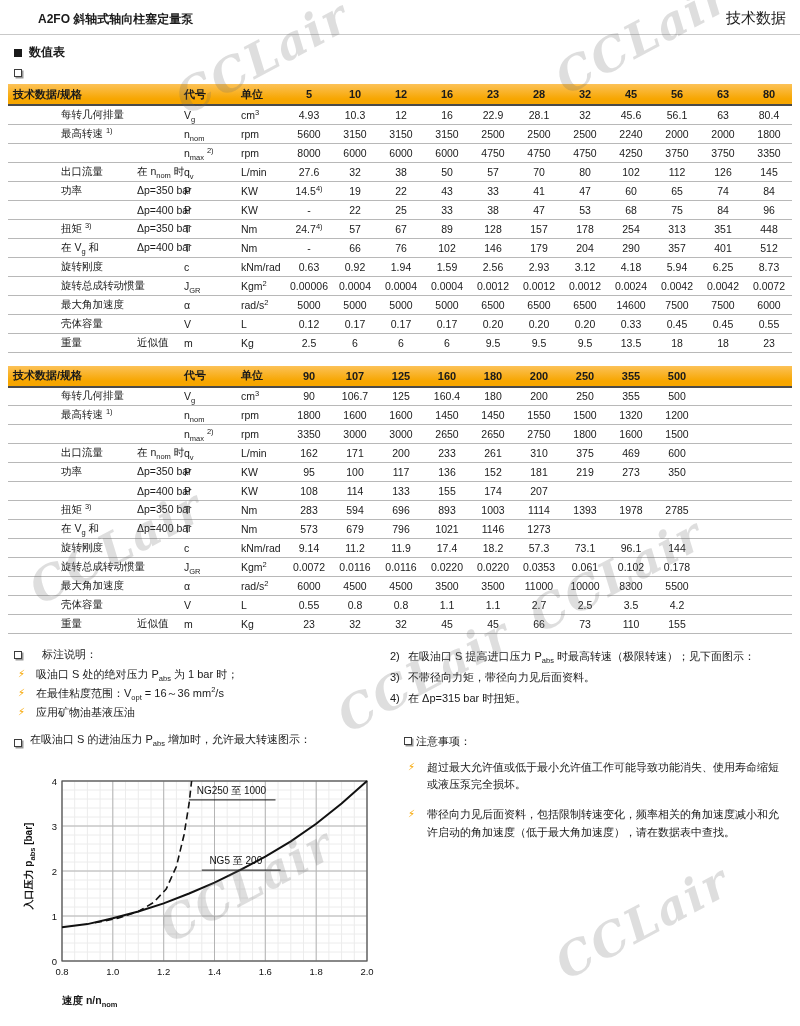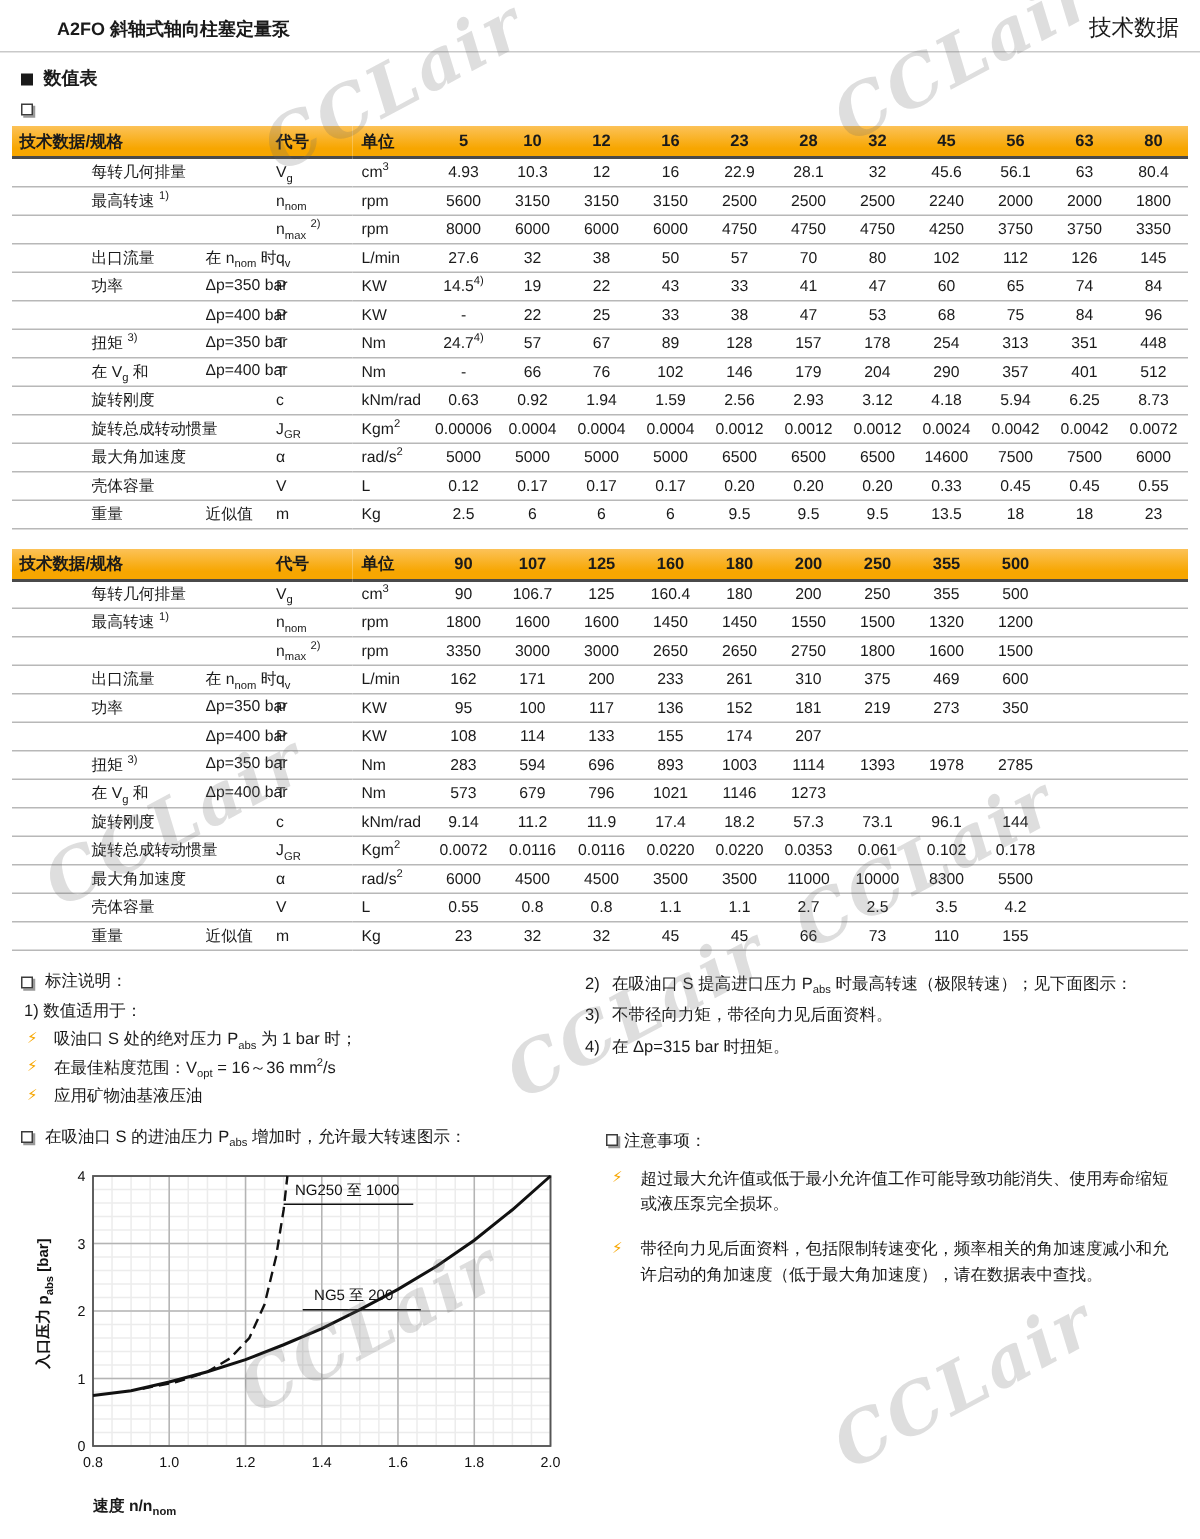--- a/index.html
+++ b/index.html
@@ -39,31 +39,31 @@
   .spec td.c-code,.spec td.c-unit{text-align:left;padding-left:6px;}
   .spec td.c-num{text-align:center;}
   .lwrap{display:flex;}
   .l1{min-width:76px;white-space:nowrap;margin-left:48px;}
   .l2{white-space:nowrap;}
 
   
   .footnotes{display:flex;margin:2px 12px 4px 14px;gap:18px;line-height:1.45;}
   .fn-left{width:358px;}
   .fn-right{flex:1;}
-  .fn-title{display:flex;align-items:center;gap:8px;margin-bottom:4px;}
+  .fn-title{display:flex;align-items:center;gap:20px;margin-bottom:4px;}
   .fn-line{margin:2px 0 3px 2px;}
   .fn-bullet{display:flex;gap:5px;margin:3px 0 3px 4px;}
   .bolt{color:#f7a600;flex:none;width:13px;font-size:10px;}
   .fn-ritem{display:flex;margin:2px 0 5px 0;}
   .fn-num{width:18px;flex:none;}
 
   
   .bottom{display:flex;margin:8px 12px 0 14px;gap:12px;}
   .chart-block{width:378px;}
-  .chart-title{display:flex;align-items:flex-start;gap:8px;margin-bottom:10px;line-height:1.4;}
+  .chart-title{display:flex;align-items:flex-end;gap:8px;margin-bottom:26px;line-height:1.4;}
   .chart-holder{position:relative;margin-top:4px;}
   .chart-holder svg{margin-left:18px;display:block;}
   .ylabel{position:absolute;left:-60px;top:86px;width:150px;text-align:center;transform:rotate(-90deg);
           font-size:10px;font-weight:bold;color:#111;}
   .xlabel{margin:3px 0 0 48px;font-size:10.5px;font-weight:bold;}
   .notes-block{flex:1;padding-top:2px;}
   .note-title{display:flex;align-items:center;gap:4px;margin-bottom:10px;}
   .note-item{display:flex;gap:6px;margin:0 0 12px 4px;line-height:1.6;}
 </style>
 </head>
@@ -719,21 +719,20 @@
         </tbody>
       </table>
     </div>
 
   <div class="footnotes">
     <div class="fn-left">
       <div class="fn-title">
         <span class="sq"></span>
         <span>标注说明：</span>
       </div>
-      <div class="fn-line">1) 数值适用于：</div>
       <div class="fn-bullet">
         <span class="bolt">⚡</span>
         <span>吸油口 S 处的绝对压力 P<sub>abs</sub> 为 1 bar 时；</span>
       </div>
       <div class="fn-bullet">
         <span class="bolt">⚡</span>
         <span>在最佳粘度范围：V<sub>opt</sub> = 16～36 mm<sup>2</sup>/s</span>
       </div>
       <div class="fn-bullet">
         <span class="bolt">⚡</span>

